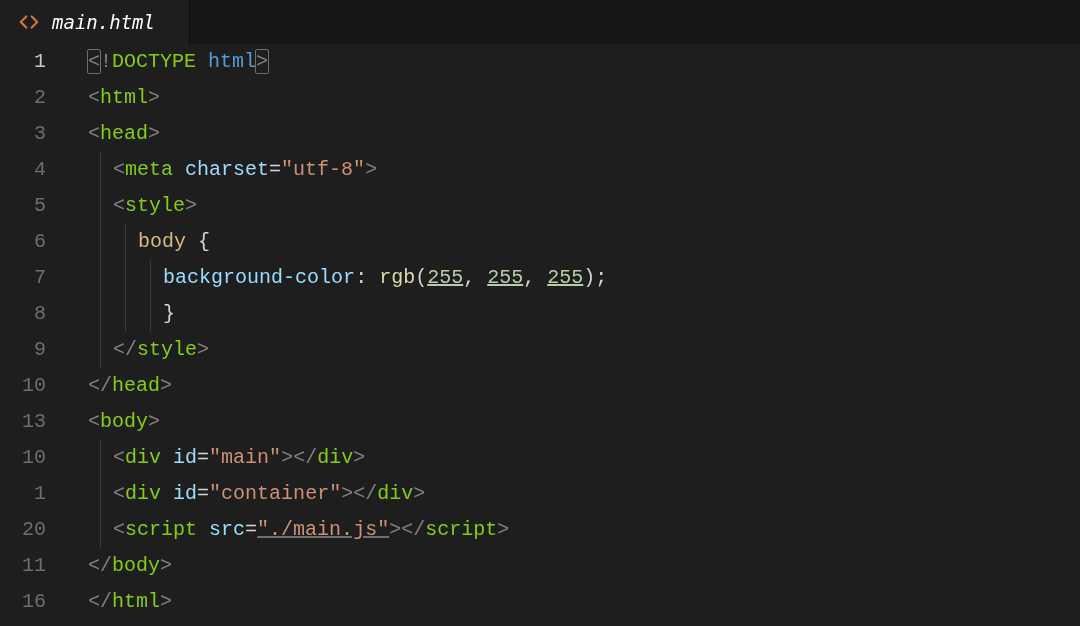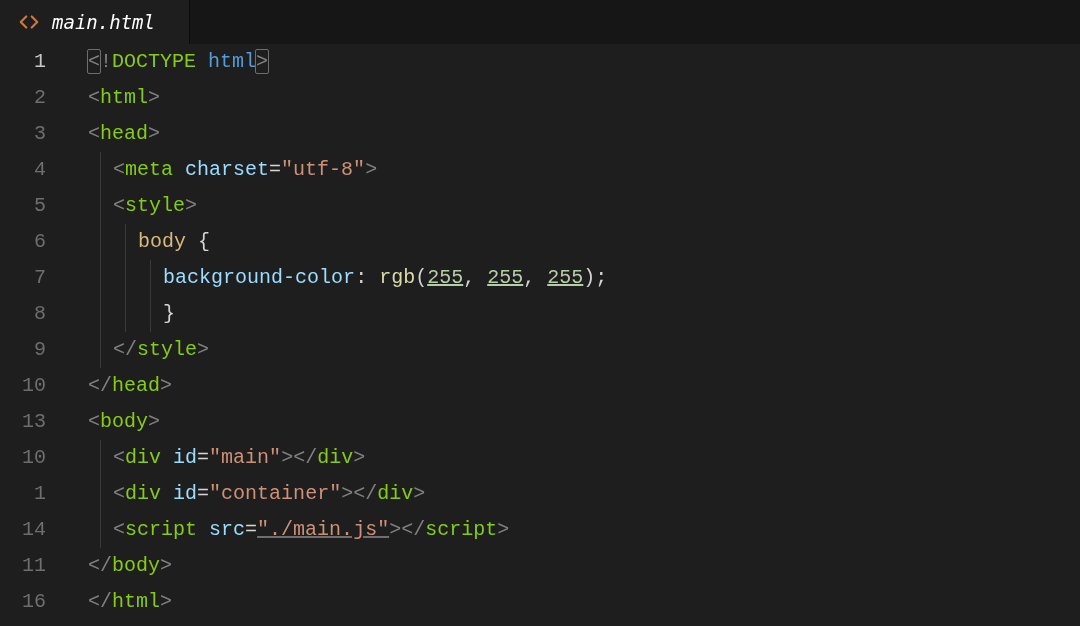--- a/index.html
+++ b/index.html
@@ -113,18 +113,18 @@
       <div class="lineno">4</div>
       <div class="lineno">5</div>
       <div class="lineno">6</div>
       <div class="lineno">7</div>
       <div class="lineno">8</div>
       <div class="lineno">9</div>
       <div class="lineno">10</div>
       <div class="lineno">13</div>
       <div class="lineno">10</div>
       <div class="lineno">1</div>
-      <div class="lineno">14</div>
+      <div class="lineno">20</div>
       <div class="lineno">11</div>
       <div class="lineno">16</div>
     </div>
   <div class="code-area" id="code-area"><div class="code-line"><span class="tk-punct cursor-box">&lt;</span><span class="tk-punct">!</span><span class="tk-tag">DOCTYPE</span><span class="tk-text"> </span><span class="tk-doctype-kw">html</span><span class="tk-punct cursor-box">&gt;</span></div><div class="code-line"><span class="tk-punct">&lt;</span><span class="tk-tag">html</span><span class="tk-punct">&gt;</span></div><div class="code-line"><span class="tk-punct">&lt;</span><span class="tk-tag">head</span><span class="tk-punct">&gt;</span></div><div class="code-line"><span class="tk-text"> </span><span class="indent-guide"> </span><span class="tk-punct">&lt;</span><span class="tk-tag">meta</span><span class="tk-text"> </span><span class="tk-attr">charset</span><span class="tk-eq">=</span><span class="tk-string">"utf-8"</span><span class="tk-punct">&gt;</span></div><div class="code-line"><span class="tk-text"> </span><span class="indent-guide"> </span><span class="tk-punct">&lt;</span><span class="tk-tag">style</span><span class="tk-punct">&gt;</span></div><div class="code-line"><span class="tk-text"> </span><span class="indent-guide"> </span><span class="tk-text"> </span><span class="indent-guide"> </span><span class="tk-sel">body</span><span class="tk-text"> </span><span class="tk-brace">{</span></div><div class="code-line"><span class="tk-text"> </span><span class="indent-guide"> </span><span class="tk-text"> </span><span class="indent-guide"> </span><span class="tk-text"> </span><span class="indent-guide"> </span><span class="tk-prop">background-color</span><span class="tk-colon">:</span><span class="tk-text"> </span><span class="tk-func">rgb</span><span class="tk-brace">(</span><span class="tk-num">255</span><span class="tk-text">, </span><span class="tk-num">255</span><span class="tk-text">, </span><span class="tk-num">255</span><span class="tk-brace">)</span><span class="tk-semi">;</span></div><div class="code-line"><span class="tk-text"> </span><span class="indent-guide"> </span><span class="tk-text"> </span><span class="indent-guide"> </span><span class="tk-text"> </span><span class="indent-guide"> </span><span class="tk-brace">}</span></div><div class="code-line"><span class="tk-text"> </span><span class="indent-guide"> </span><span class="tk-punct">&lt;/</span><span class="tk-tag">style</span><span class="tk-punct">&gt;</span></div><div class="code-line"><span class="tk-punct">&lt;/</span><span class="tk-tag">head</span><span class="tk-punct">&gt;</span></div><div class="code-line"><span class="tk-punct">&lt;</span><span class="tk-tag">body</span><span class="tk-punct">&gt;</span></div><div class="code-line"><span class="tk-text"> </span><span class="indent-guide"> </span><span class="tk-punct">&lt;</span><span class="tk-tag">div</span><span class="tk-text"> </span><span class="tk-attr">id</span><span class="tk-eq">=</span><span class="tk-string">"main"</span><span class="tk-punct">&gt;</span><span class="tk-punct">&lt;/</span><span class="tk-tag">div</span><span class="tk-punct">&gt;</span></div><div class="code-line"><span class="tk-text"> </span><span class="indent-guide"> </span><span class="tk-punct">&lt;</span><span class="tk-tag">div</span><span class="tk-text"> </span><span class="tk-attr">id</span><span class="tk-eq">=</span><span class="tk-string">"container"</span><span class="tk-punct">&gt;</span><span class="tk-punct">&lt;/</span><span class="tk-tag">div</span><span class="tk-punct">&gt;</span></div><div class="code-line"><span class="tk-text"> </span><span class="indent-guide"> </span><span class="tk-punct">&lt;</span><span class="tk-tag">script</span><span class="tk-text"> </span><span class="tk-attr">src</span><span class="tk-eq">=</span><span class="tk-string tk-underline">"./main.js"</span><span class="tk-punct">&gt;</span><span class="tk-punct">&lt;/</span><span class="tk-tag">script</span><span class="tk-punct">&gt;</span></div><div class="code-line"><span class="tk-punct">&lt;/</span><span class="tk-tag">body</span><span class="tk-punct">&gt;</span></div><div class="code-line"><span class="tk-punct">&lt;/</span><span class="tk-tag">html</span><span class="tk-punct">&gt;</span></div></div>
 </div>
 
 </body></html>

